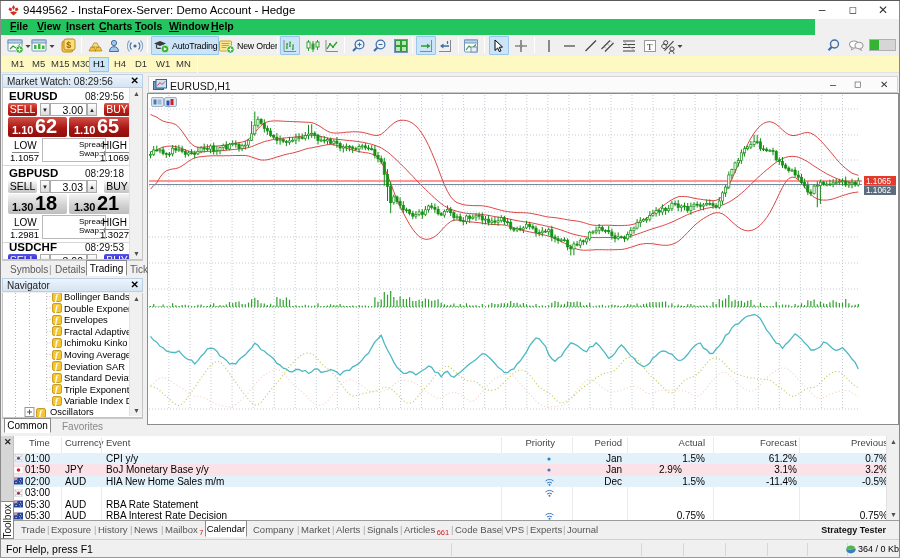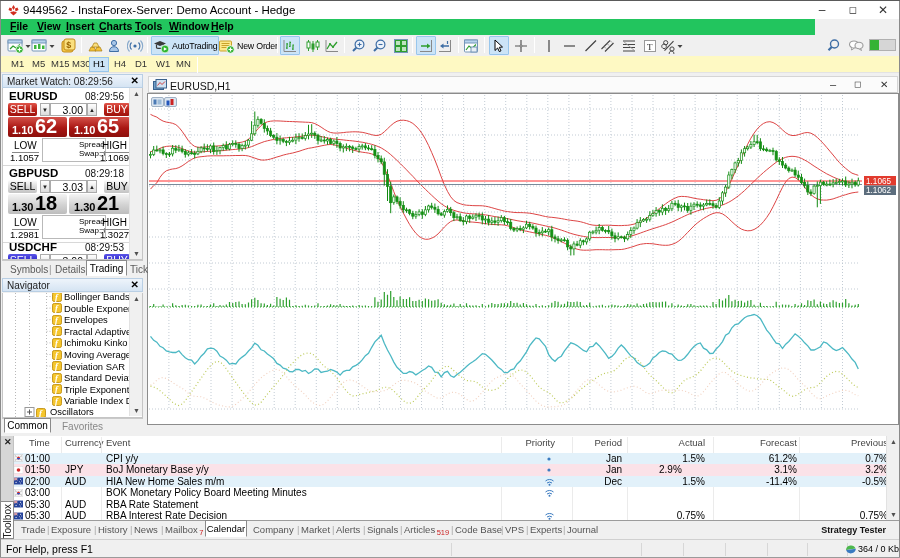--- a/index.html
+++ b/index.html
@@ -858,21 +858,20 @@
       <span class="calcell" style="left:0px;top:1.5px">
         <svg width="9" height="8" viewBox="0 0 13 10">
           <rect width="13" height="10" fill="#f4f4f4" stroke="#bbb" stroke-width="0.5"></rect>
           <circle cx="6.5" cy="5" r="2.2" fill="#d02a2a"></circle>
           <path d="M4.3 5 a2.2 2.2 0 0 0 4.4 0 Z" fill="#2a50c8"></path>
           <path d="M2 2l1.5 1M2 8l1.5-1M11 2l-1.5 1M11 8l-1.5-1" stroke="#222" stroke-width="0.7"></path>
         </svg>
       </span>
       <span class="calcell" style="left:11px">03:00</span>
       <span class="calcell" style="left:51px"></span>
-      <span class="calcell" style="left:92px">BOK Monetary Policy Board Meeting Minutes</span>
       <span class="calcell" style="left:530px;top:1px">
         <svg width="11" height="10" viewBox="0 0 11 10">
           <g fill="none" stroke="#3a7ac0" stroke-width="1">
             <path d="M1.5 4 a6 6 0 0 1 8 0 M3 6 a4.2 4.2 0 0 1 5 0"></path>
           </g>
           <circle cx="5.5" cy="7.8" r="1" fill="#3a7ac0"></circle>
         </svg>
       </span>
       <span class="calcell" style="left:562px;width:46px;text-align:right"></span>
       <span class="calcell" style="left:645px;width:46px;text-align:right"></span>
@@ -954,21 +953,21 @@
     <span class="abs" style="left:164px;top:3px">Mailbox<span style="color:#cc2222;font-size:7.5px;vertical-align:-2px"> 7</span></span>
     <div class="tabsel abs" style="left:204px;top:-1px;width:42px;height:17px;line-height:15px;font-size:9.5px">Calendar</div>
     <span class="abs" style="left:252px;top:3px">Company</span>
     <span class="abs" style="left:296px;top:3px;color:#aaa">|</span>
     <span class="abs" style="left:300px;top:3px">Market</span>
     <span class="abs" style="left:331px;top:3px;color:#aaa">|</span>
     <span class="abs" style="left:335px;top:3px">Alerts</span>
     <span class="abs" style="left:362px;top:3px;color:#aaa">|</span>
     <span class="abs" style="left:366px;top:3px">Signals</span>
     <span class="abs" style="left:399px;top:3px;color:#aaa">|</span>
-    <span class="abs" style="left:403px;top:3px">Articles<span style="color:#cc2222;font-size:7.5px;vertical-align:-2px"> 519</span></span>
+    <span class="abs" style="left:403px;top:3px">Articles<span style="color:#cc2222;font-size:7.5px;vertical-align:-2px"> 661</span></span>
     <span class="abs" style="left:450px;top:3px;color:#aaa">|</span>
     <span class="abs" style="left:454px;top:3px">Code Base</span>
     <span class="abs" style="left:500px;top:3px;color:#aaa">|</span>
     <span class="abs" style="left:504px;top:3px">VPS</span>
     <span class="abs" style="left:525px;top:3px;color:#aaa">|</span>
     <span class="abs" style="left:529px;top:3px">Experts</span>
     <span class="abs" style="left:562px;top:3px;color:#aaa">|</span>
     <span class="abs" style="left:566px;top:3px">Journal</span>
     <span class="abs" style="right:13px;top:3.5px;color:#111;font-weight:bold;font-size:9px">Strategy Tester</span>
   </div>

